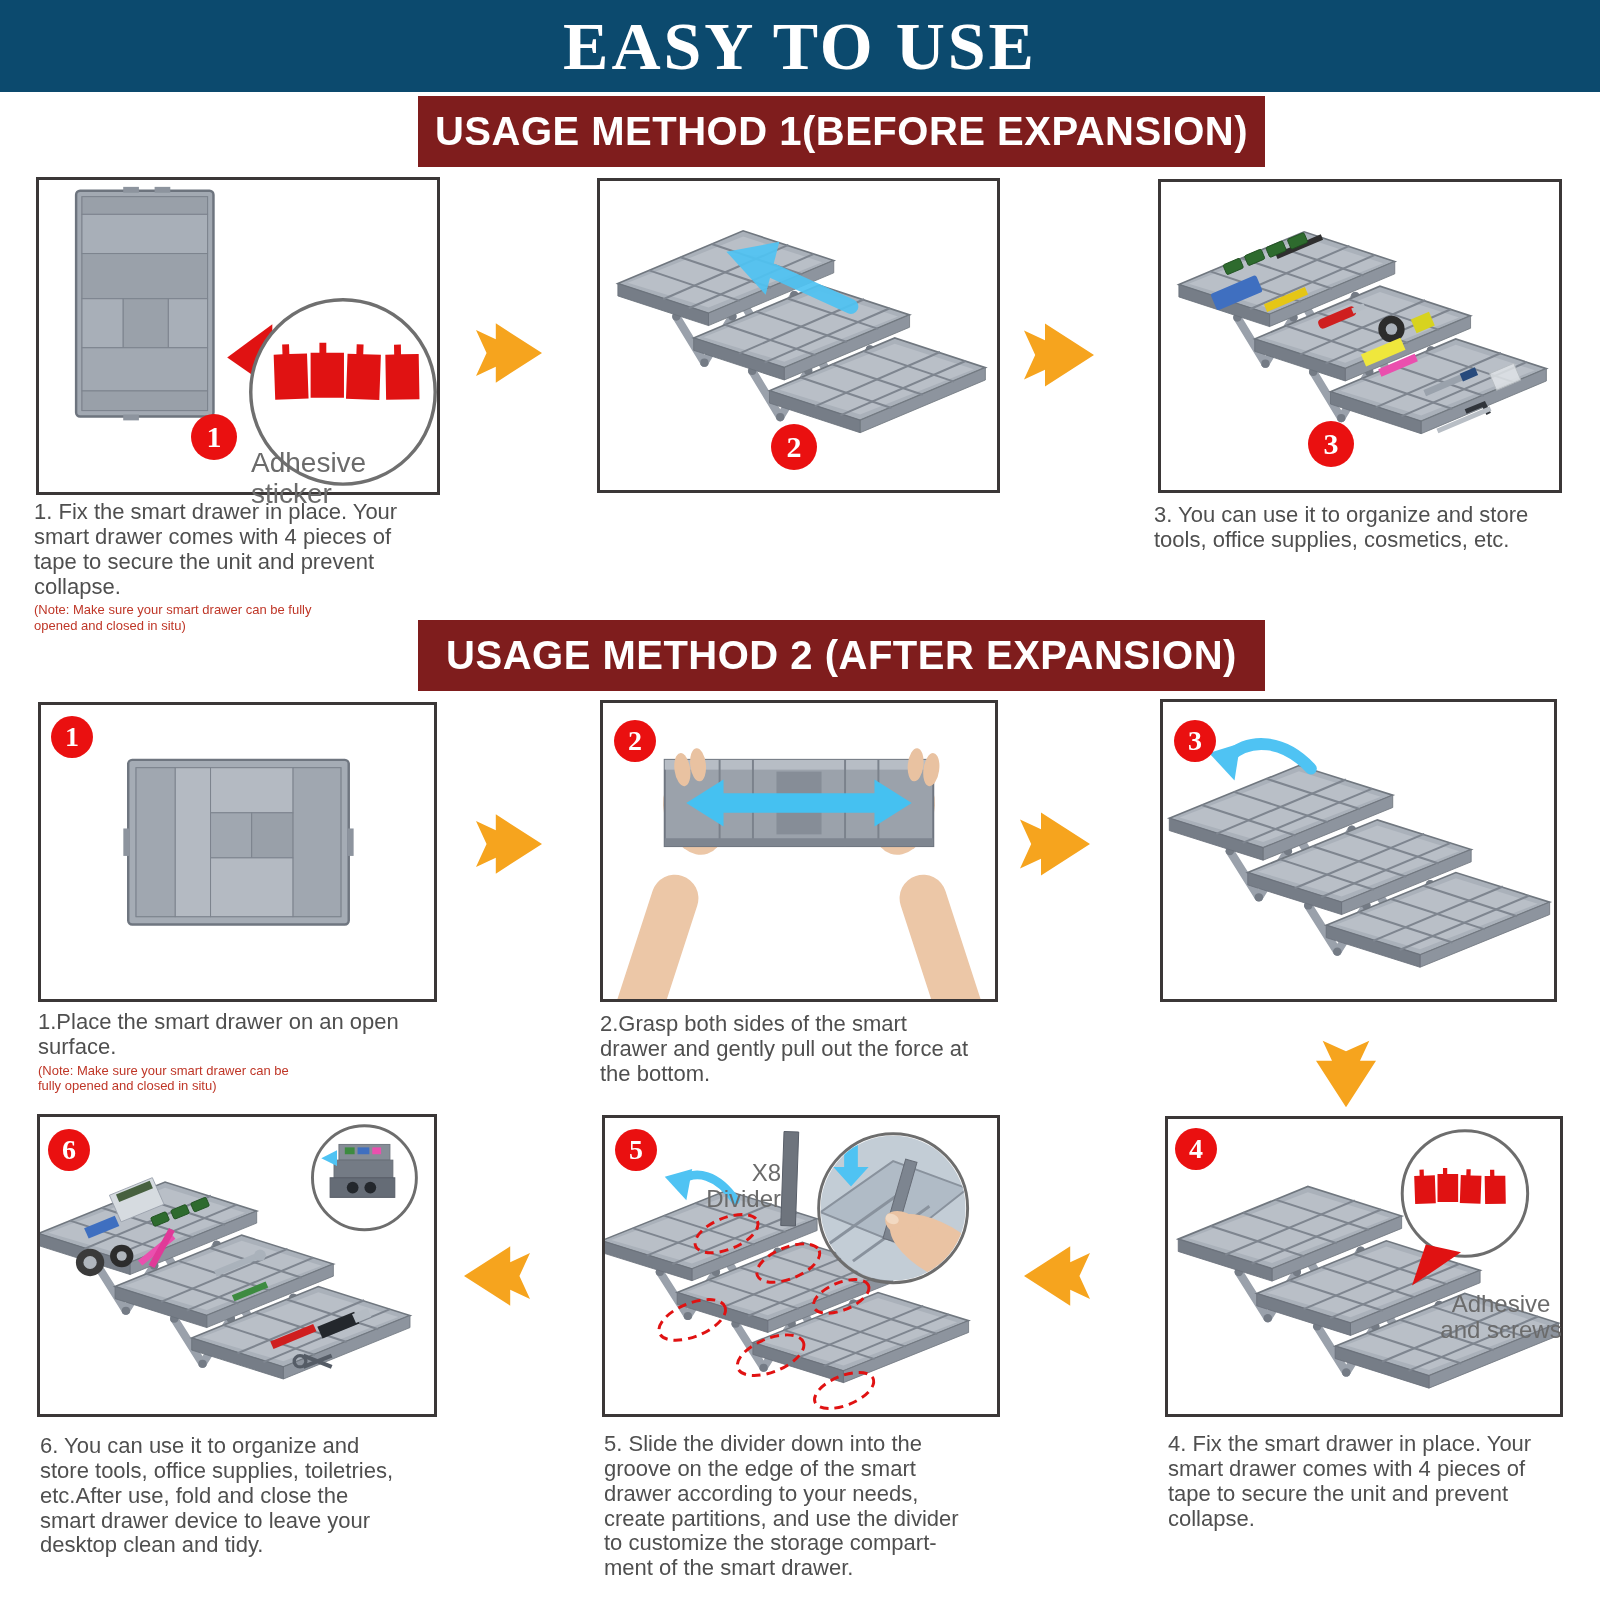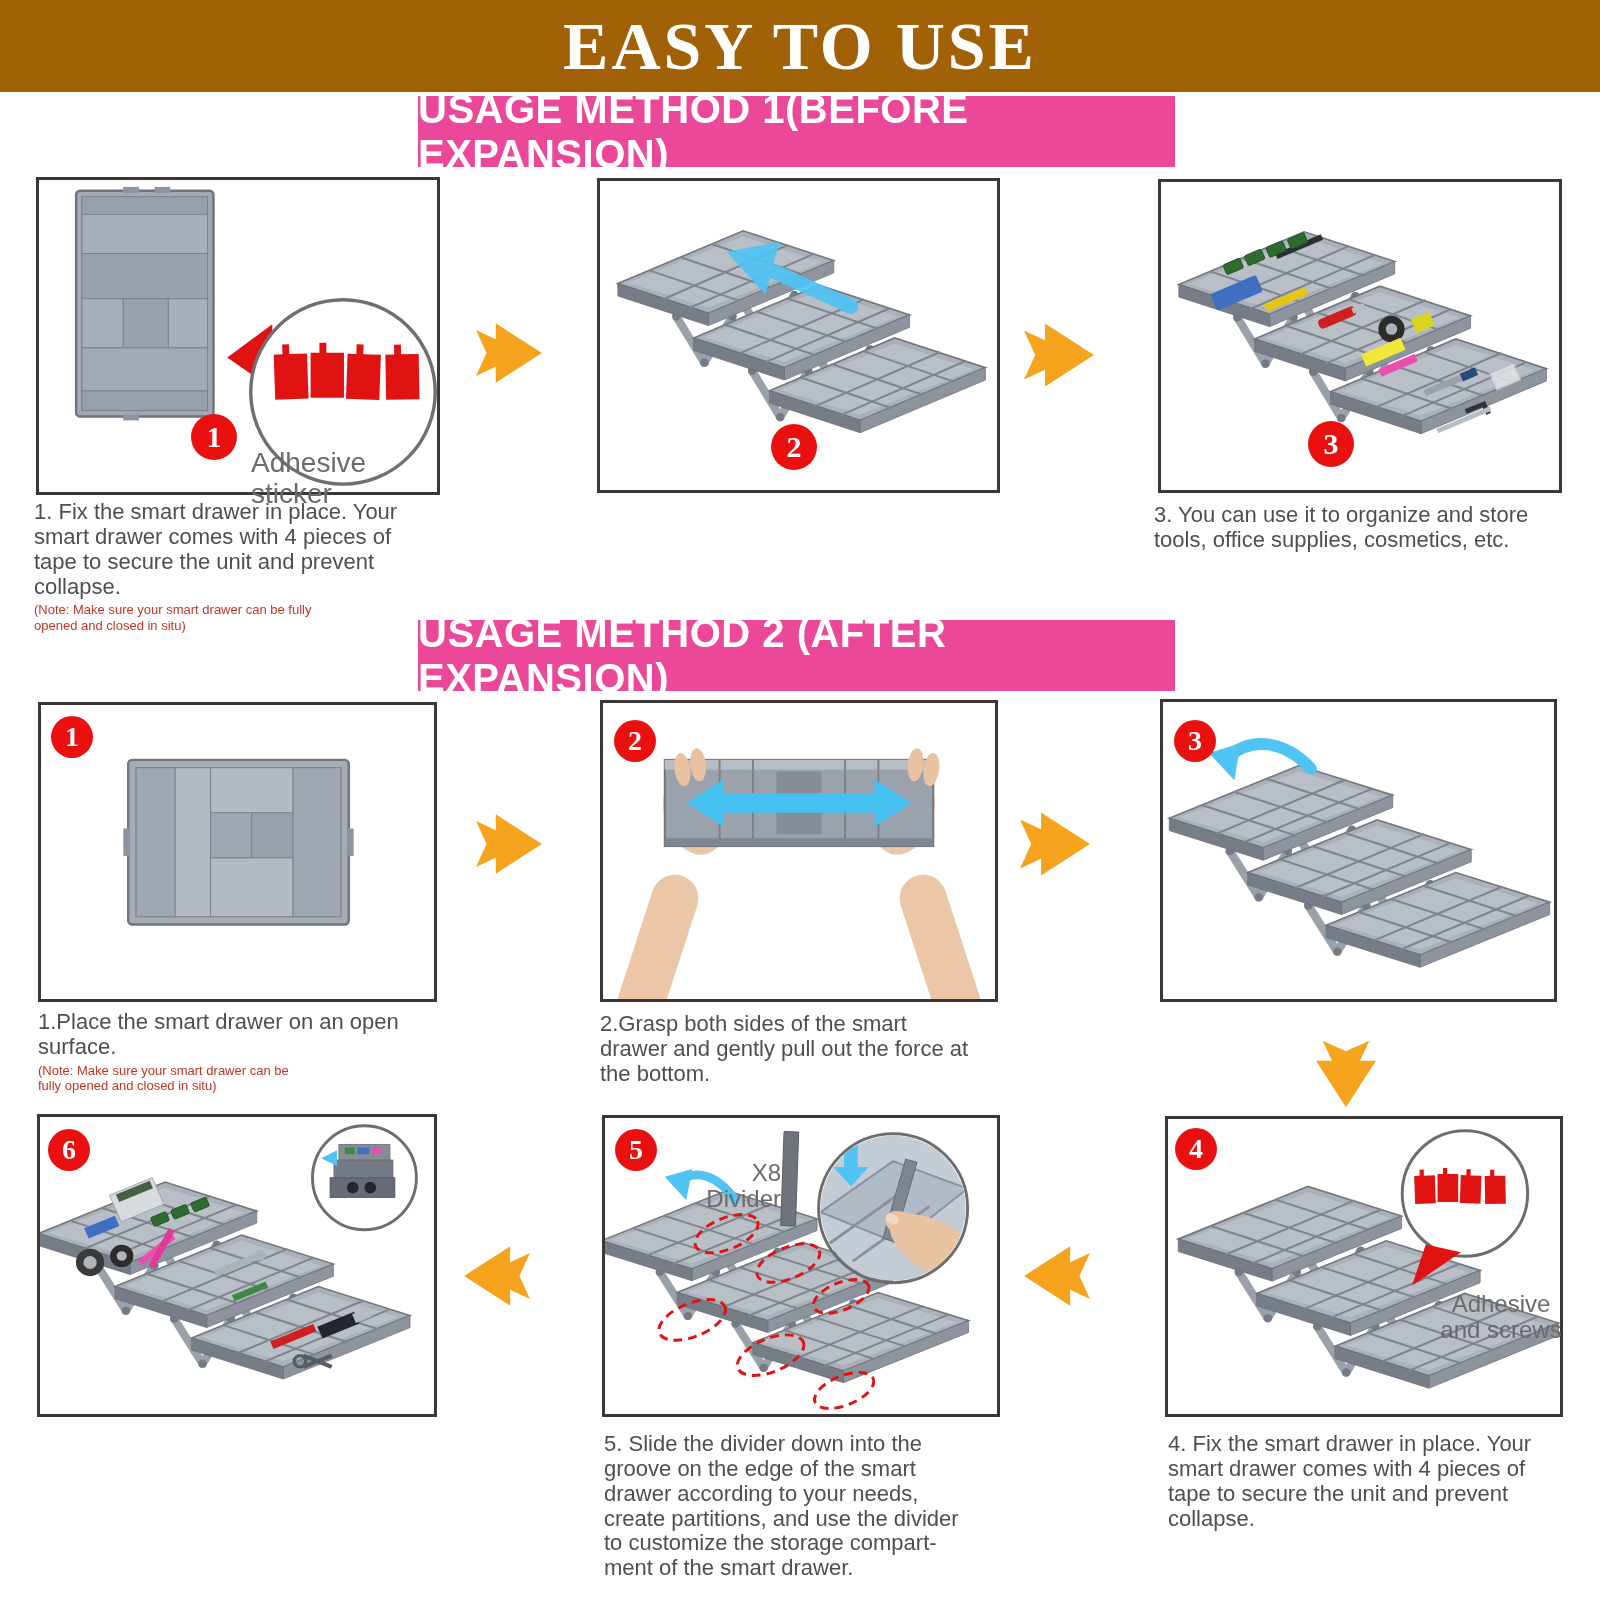--- a/index.html
+++ b/index.html
@@ -1,24 +1,24 @@
 <!DOCTYPE html>
 <html><head>
 <meta charset="utf-8">
 <style>
   html,body { margin:0; padding:0; background:#fff; }
   .page { position:relative; width:1600px; height:1600px; background:#ffffff;
           font-family:"Liberation Sans", sans-serif; overflow:hidden; }
 
   .top-banner { position:absolute; left:0; top:0; width:1600px; height:92px;
-    background:#a16207; color:#fff; display:flex; align-items:center; justify-content:center;
+    background:#0c4a6e; color:#fff; display:flex; align-items:center; justify-content:center;
     font-family:"Liberation Serif", serif; font-weight:700; font-size:68px; letter-spacing:3px; }
 
-  .method-banner { position:absolute; left:418px; width:757px; height:71px;
-    background:#ec4899; color:#fff; display:flex; align-items:center; justify-content:center;
+  .method-banner { position:absolute; left:418px; width:847px; height:71px;
+    background:#7f1d1d; color:#fff; display:flex; align-items:center; justify-content:center;
     font-weight:700; font-size:40px; letter-spacing:0.5px; }
   #banner-m1 { top:96px; } #banner-m2 { top:620px; }
 
   .panel { position:absolute; background:#fff; border:3px solid #3b3737; box-sizing:border-box; }
   .panel .art { position:absolute; left:0; top:0; width:100%; height:100%; display:block; }
 
   .badge { position:absolute; background:#ea1010; color:#fff; border-radius:50%;
     font-family:"Liberation Serif", serif; font-weight:700;
     display:flex; align-items:center; justify-content:center; z-index:5; }
   .b46 { width:46px; height:46px; font-size:30px; }
@@ -381,20 +381,27 @@
 and screws</div>
   </section>
 
   <svg class="arr" style="left:464px;top:1246px" width="66" height="60" viewBox="0 0 100 90">
       <use href="#yarrow-left"></use>
     </svg>
   <svg class="arr" style="left:1024px;top:1246px" width="66" height="60" viewBox="0 0 100 90">
       <use href="#yarrow-left"></use>
     </svg>
 
+  <div class="caption" style="left:40px;top:1434px;width:430px">
+    <p>6. You can use it to organize and
+store tools, office supplies, toiletries,
+etc.After use, fold and close the
+smart drawer device to leave your
+desktop clean and tidy.</p>
+  </div>
   <div class="caption" style="left:604px;top:1432px;width:440px">
     <p>5.  Slide the divider down into the
 groove on the edge of the smart
 drawer according to your needs,
 create partitions, and use the divider
 to customize the storage compart-
 ment of the smart drawer.</p>
   </div>
   <div class="caption" style="left:1168px;top:1432px;width:430px">
     <p>4. Fix the smart drawer in place. Your

